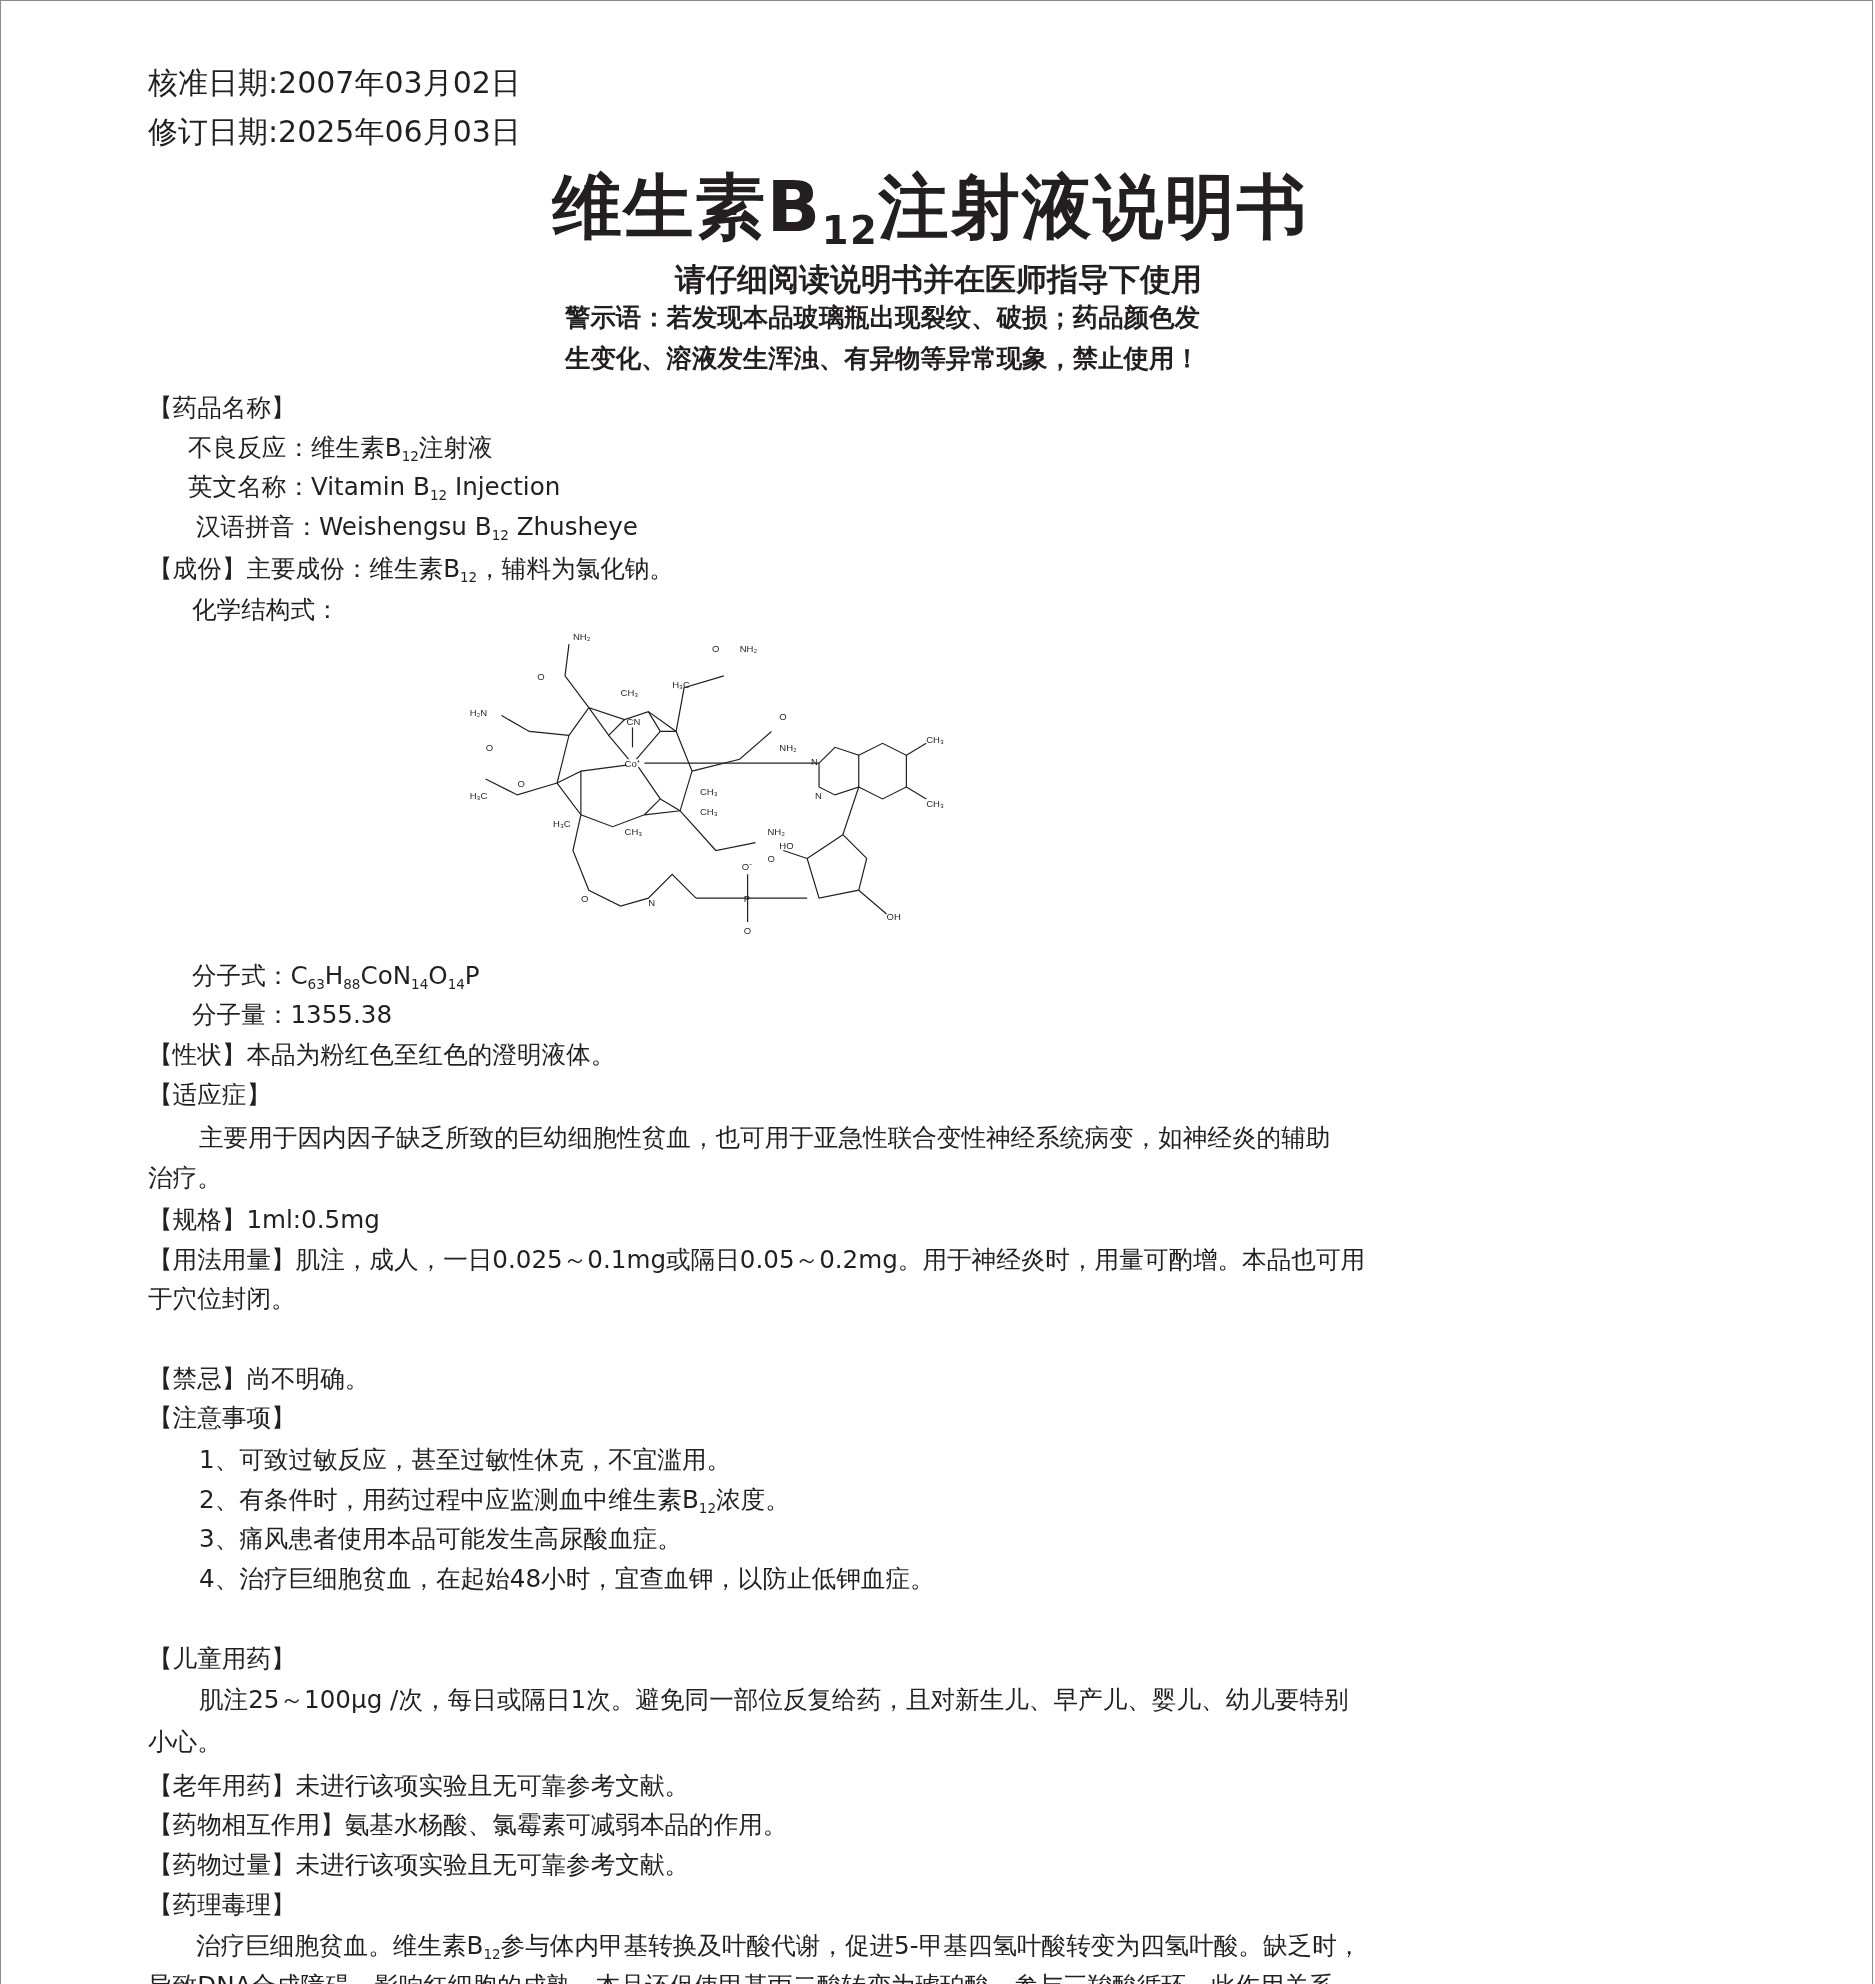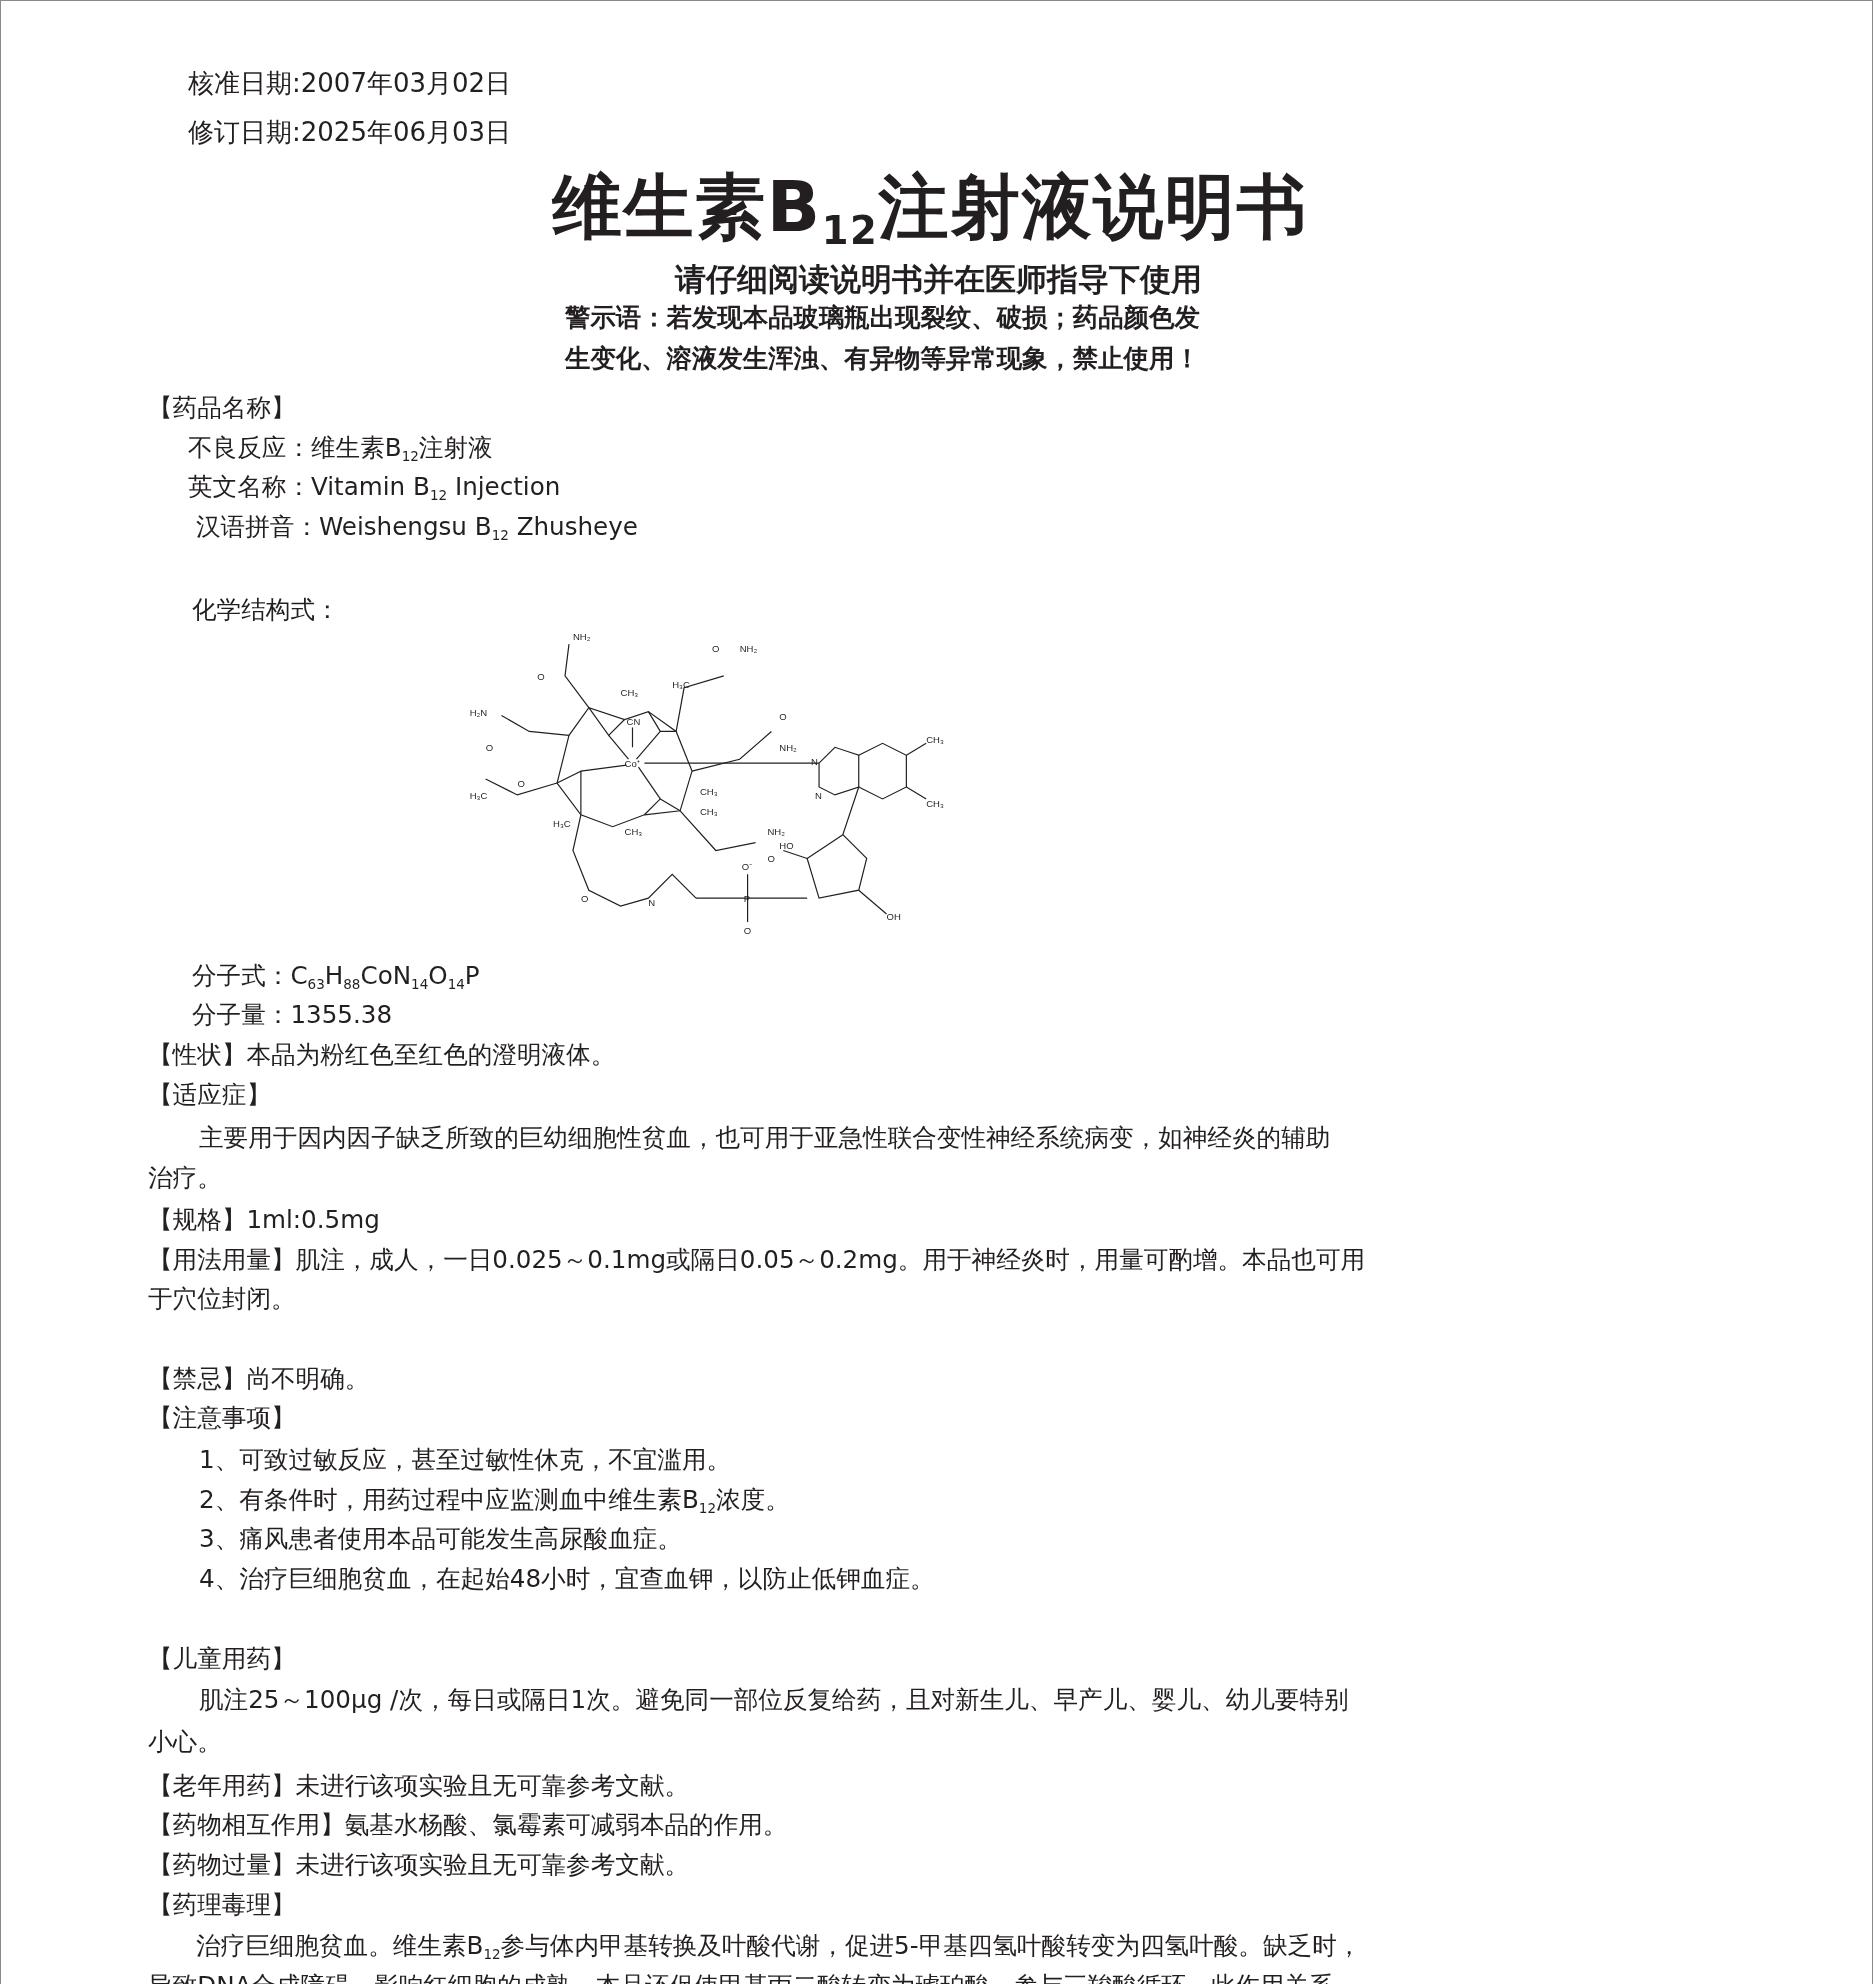--- a/index.html
+++ b/index.html
@@ -1,21 +1,21 @@
 <!DOCTYPE html>
 <html style="font-size:6.4px"><head>
 <meta charset="utf-8">
 <style>
   html, body { margin: 0; padding: 0; background: #ffffff; }
   body { width: 1875px; height: 2764px; position: relative; overflow: hidden;
          font-family: "DejaVu Sans", "Liberation Sans", sans-serif; color: #231f20; }
   .page { position: absolute; left: 0; top: 0; width: 1873px; height: 2761px;
           border: 1.2px solid #8a8a8a; box-sizing: border-box; background: #fff; }
   .t { position: absolute; white-space: nowrap; font-size: 24.6px; line-height: 32px; }
-  .meta { font-size: 26px; margin-left: 40px; }
+  .meta { font-size: 30px; }
   .title { font-size: 70px; line-height: 83px; left: 0; width: 1858px; text-align: center; font-weight: bold; letter-spacing: 1.6px; }
   .sub { font-size: 31px; font-weight: bold; left: 0; width: 1875px; text-align: center; }
   .warn { font-size: 25.4px; font-weight: bold; }
   sub { font-size: 0.55em; vertical-align: -0.35em; line-height: 0; }
   .indent1 { left: 187px; }
   .left { left: 147px; }
   .chem { position: absolute; left: 437px; top: 627px; width: 516px; height: 318px; }
 </style>
 </head>
 <body>
@@ -29,20 +29,21 @@
 
   <div class="t sub" style="top:262px;">请仔细阅读说明书并在医师指导下使用</div>
   <div class="t warn" style="left:564px;top:300px;">警示语：若发现本品玻璃瓶出现裂纹、破损；药品颜色发</div>
   <div class="t warn" style="left:564px;top:341px;">生变化、溶液发生浑浊、有异物等异常现象，禁止使用！</div>
 
   <div class="t left" style="top:391px;">【药品名称】</div>
   <div class="t indent1" style="top:431px;"><span>不良反应：</span><span>维生素B</span><sub>12</sub><span>注射液</span></div>
   <div class="t indent1" style="top:470px;"><span>英文名称：</span><span>Vitamin B</span><sub>12</sub><span> Injection</span></div>
   <div class="t" style="left:195px;top:510px;"><span>汉语拼音：</span><span>Weishengsu B</span><sub>12</sub><span> Zhusheye</span></div>
 
+  <div class="t left" style="top:552px;"><span>【成份】</span><span>主要成份：维生素B</span><sub>12</sub><span>，辅料为氯化钠。</span></div>
   <div class="t" style="left:191px;top:593px;">化学结构式：</div>
 
   <svg class="chem" viewBox="0 0 1300 800" font-family="Liberation Sans, sans-serif" font-size="24" fill="#231f20">
     <g stroke="#231f20" stroke-width="3" fill="none">
 
       <polyline points="330,270 380,200 470,230 530,210 600,260 640,360 610,460 520,470 440,500 360,470 300,390 330,270"></polyline>
 
       <polyline points="380,200 430,270 470,230"></polyline>
       <polyline points="530,210 560,260 600,260"></polyline>
       <polyline points="300,390 360,360 360,470"></polyline>

